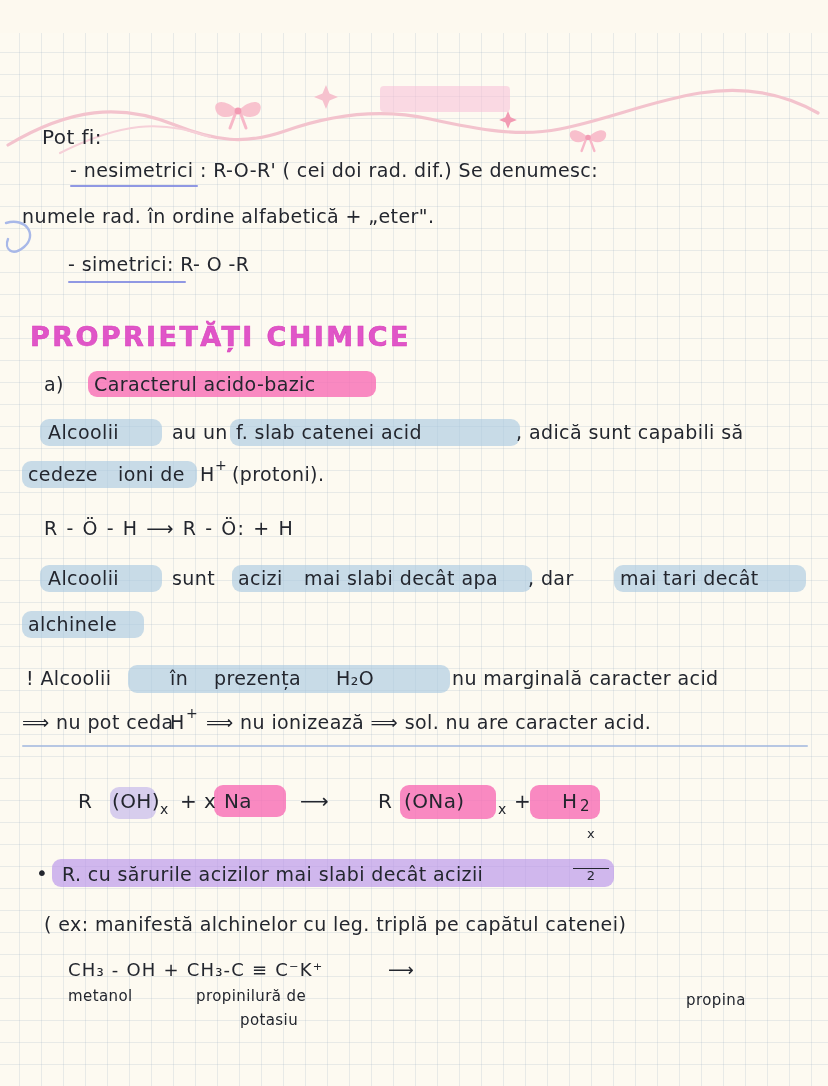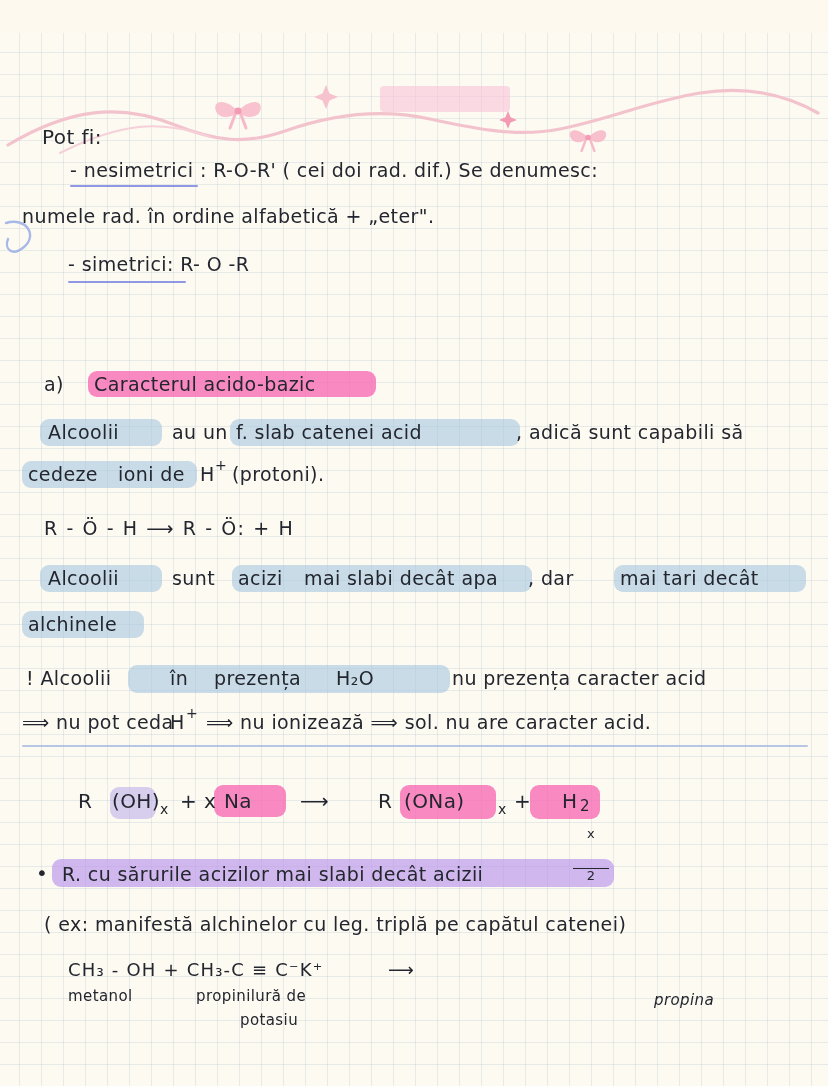--- a/index.html
+++ b/index.html
@@ -155,20 +155,21 @@
     <div class="uline blue2" style="left:22px;top:712px;width:786px;height:2px;background:#9fb6dd;"></div>
   </div>
 
   <div class="layer">
 
     <div class="hw t20" style="left:42px;top:92px;">Pot fi:</div>
     <div class="hw t19" style="left:22px;top:172px;">numele rad. în ordine alfabetică + „eter".</div>
     <div class="hw t19" style="left:70px;top:126px;">- nesimetrici : R-O-R' ( cei doi rad. dif.) Se denumesc:</div>
     <div class="hw t19" style="left:68px;top:220px;">- simetrici: R- O -R</div>
 
+    <div class="hw heading" style="left:30px;top:288px;">PROPRIETĂȚI CHIMICE</div>
 
     <div class="hw t19" style="left:44px;top:340px;">a)</div>
     <div class="hw t19" style="left:94px;top:340px;">Caracterul acido-bazic</div>
 
     <div class="hw t19" style="left:48px;top:388px;">Alcoolii</div>
     <div class="hw t19" style="left:172px;top:388px;">au un</div>
     <div class="hw t19" style="left:236px;top:388px;">f. slab catenei acid</div>
     <div class="hw t19" style="left:516px;top:388px;">, adică sunt capabili să</div>
     <div class="hw t19" style="left:28px;top:430px;">cedeze</div>
     <div class="hw t19" style="left:118px;top:430px;">ioni de</div>
@@ -183,21 +184,21 @@
     <div class="hw t19" style="left:238px;top:534px;">acizi</div>
     <div class="hw t19" style="left:304px;top:534px;">mai slabi decât apa</div>
     <div class="hw t19" style="left:528px;top:534px;">, dar</div>
     <div class="hw t19" style="left:620px;top:534px;">mai tari decât</div>
     <div class="hw t19" style="left:28px;top:580px;">alchinele</div>
 
     <div class="hw t19" style="left:26px;top:634px;">! Alcoolii</div>
     <div class="hw t19" style="left:170px;top:634px;">în</div>
     <div class="hw t19" style="left:214px;top:634px;">prezența</div>
     <div class="hw t19" style="left:336px;top:634px;">H₂O</div>
-    <div class="hw t19" style="left:452px;top:634px;">nu prezența caracter acid</div>
+    <div class="hw t19" style="left:452px;top:634px;">nu marginală caracter acid</div>
     <div class="hw t19" style="left:22px;top:678px;">⟹ nu pot ceda</div>
     <div class="hw t19" style="left:170px;top:678px;">H</div>
     <div class="hw t14" style="left:186px;top:672px;">+</div>
     <div class="hw t19" style="left:206px;top:678px;">⟹ nu ionizează ⟹ sol. nu are caracter acid.</div>
 
     <div class="hw t20" style="left:78px;top:756px;">R</div>
     <div class="hw t20" style="left:112px;top:756px;">(OH)</div>
     <div class="hw t14" style="left:160px;top:768px;">x</div>
     <div class="hw t20" style="left:180px;top:756px;">+ x</div>
     <div class="hw t20" style="left:224px;top:756px;">Na</div>
@@ -218,15 +219,15 @@
     <div class="hw t20" style="left:36px;top:828px;">•</div>
     <div class="hw t19" style="left:62px;top:830px;">R. cu sărurile acizilor mai slabi decât acizii</div>
 
     <div class="hw t19" style="left:44px;top:880px;">( ex: manifestă alchinelor cu leg. triplă pe capătul catenei)</div>
 
     <div class="hw t18" style="left:68px;top:926px;letter-spacing:1.2px;">CH₃ - OH + CH₃-C ≡ C⁻K⁺</div>
     <div class="hw t18" style="left:388px;top:926px;letter-spacing:1.2px;">⟶</div>
     <div class="hw t15" style="left:68px;top:954px;">metanol</div>
     <div class="hw t15" style="left:196px;top:954px;">propinilură de</div>
     <div class="hw t15" style="left:240px;top:978px;">potasiu</div>
-    <div class="hw t15" style="left:654px;top:958px;font-style:italic;">propina</div>
+    <div class="hw t15" style="left:686px;top:958px;">propina</div>
   </div>
 </div>
 
 </body></html>

